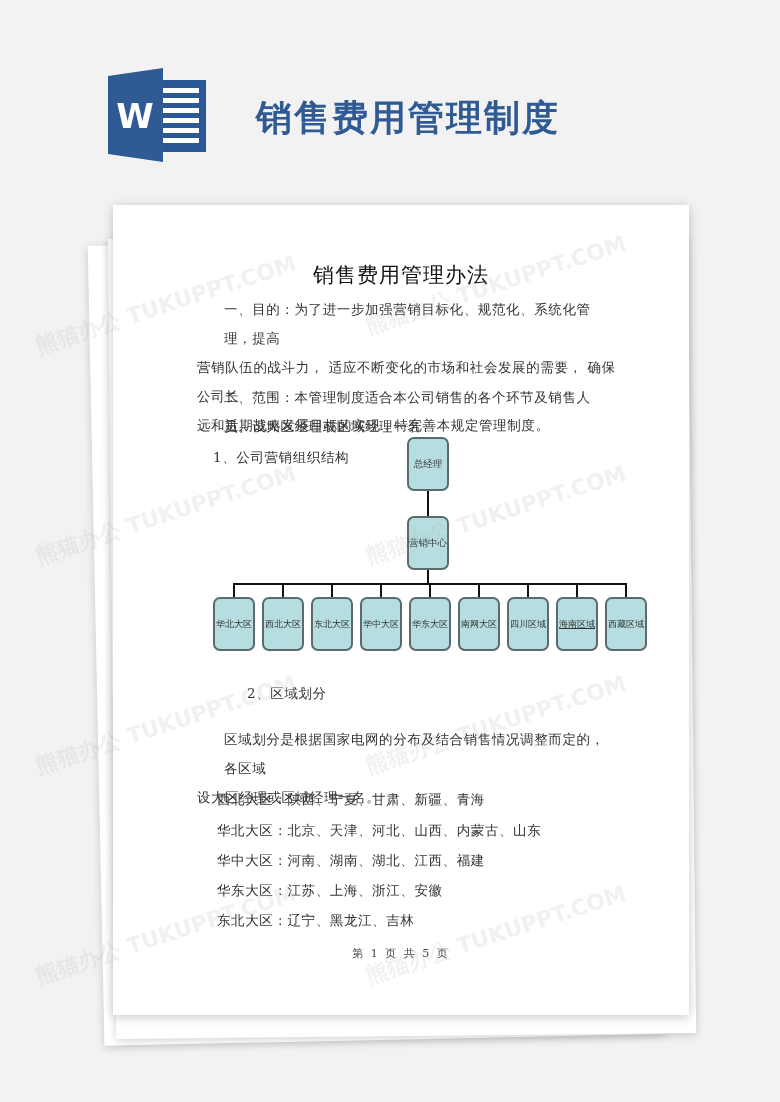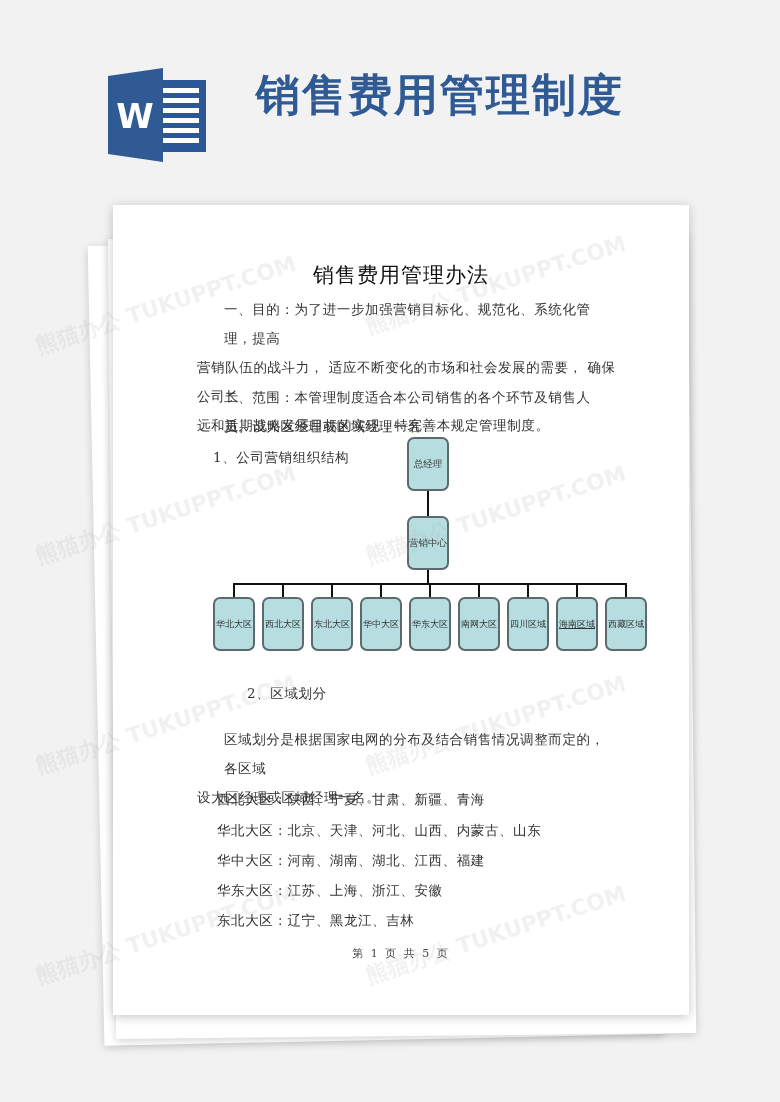--- a/index.html
+++ b/index.html
@@ -6,23 +6,23 @@
   body {
     width:780px; height:1102px; overflow:hidden; position:relative;
     background:#f2f2f2;
     font-family: "DejaVu Serif", "Liberation Serif", serif;
     color:#333;
   }
   
   .banner { position:absolute; left:0; top:0; width:780px; height:190px; }
   .word-logo { position:absolute; left:108px; top:68px; width:100px; height:94px; }
   .banner-title {
-    position:absolute; left:256px; top:60px;
+    position:absolute; left:256px; top:82px;
     font-family: "DejaVu Serif", "Liberation Serif", serif;
-    font-weight:bold; font-size:44px; letter-spacing:2px;
+    font-weight:bold; font-size:36px; letter-spacing:2px;
     color:#2f5a94; line-height:70px; white-space:nowrap;
   }
   
   .page-back {
     position:absolute; background:#fff;
     box-shadow: 0 2px 8px rgba(0,0,0,0.18);
   }
   .page-back.b1 { left:96px; top:240px; width:560px; height:800px; transform:rotate(-1.2deg); }
   .page-back.b2 { left:112px; top:236px; width:580px; height:800px; transform:rotate(-0.6deg); }
   .page {

